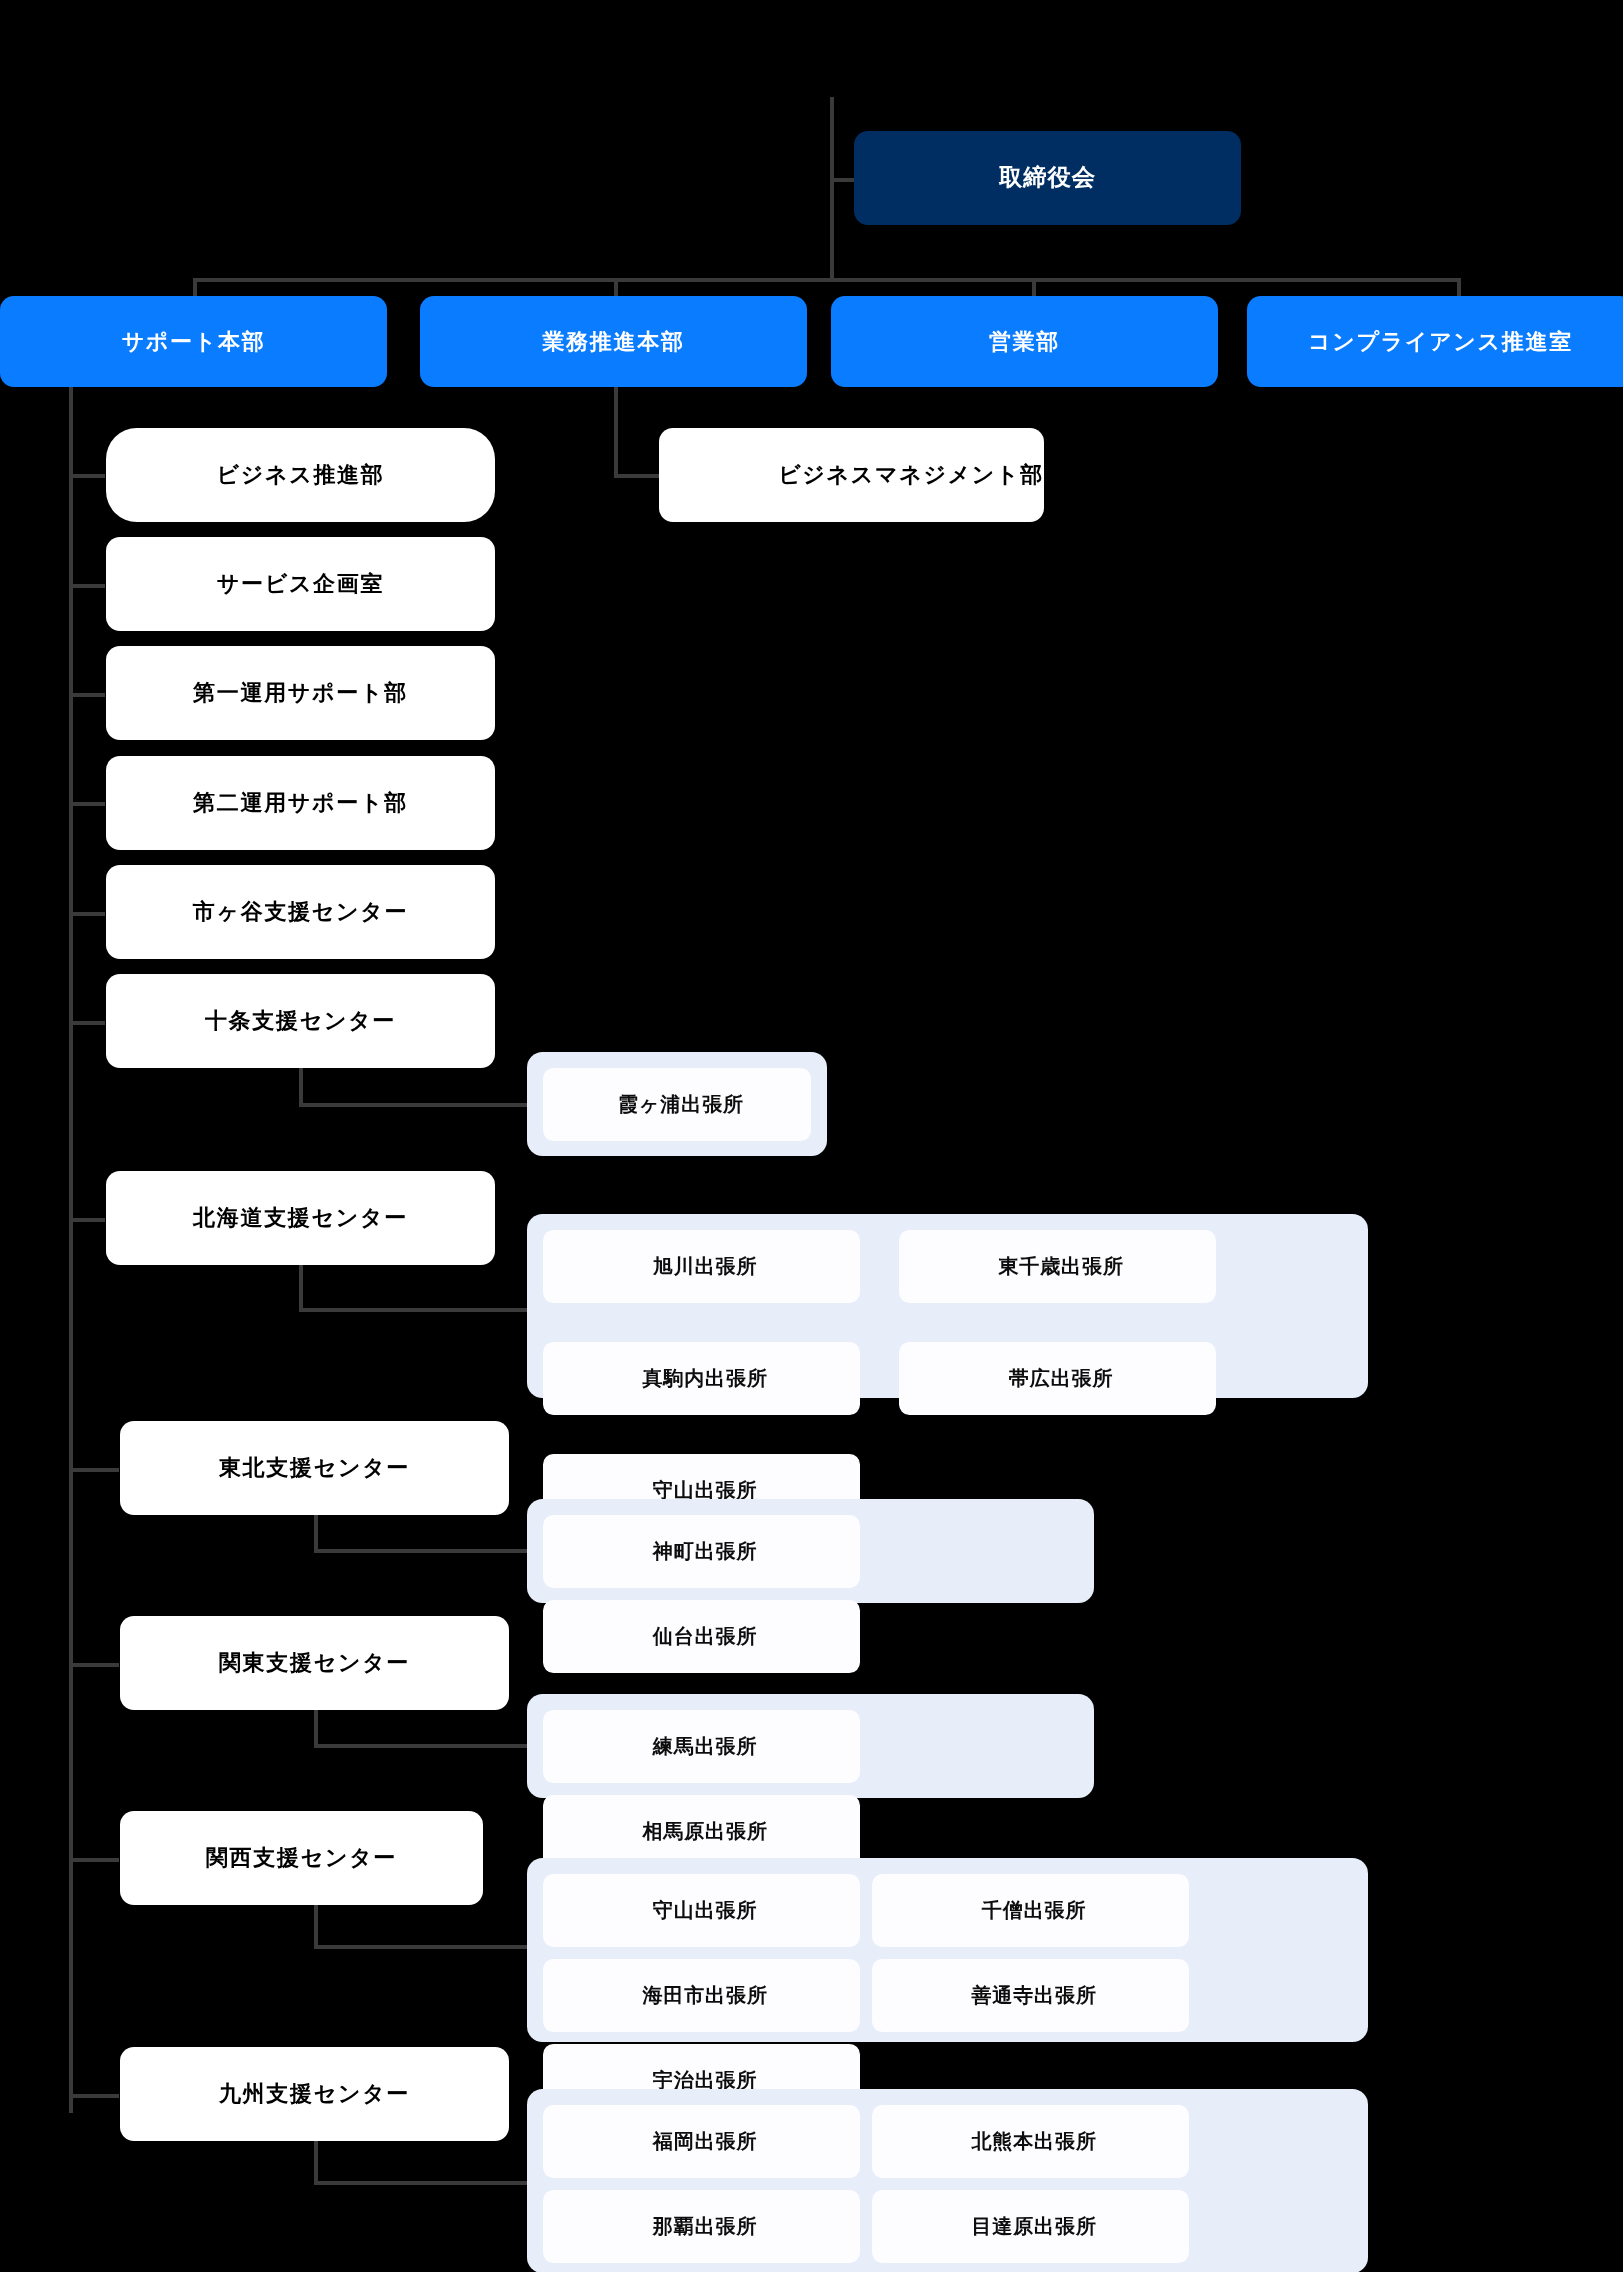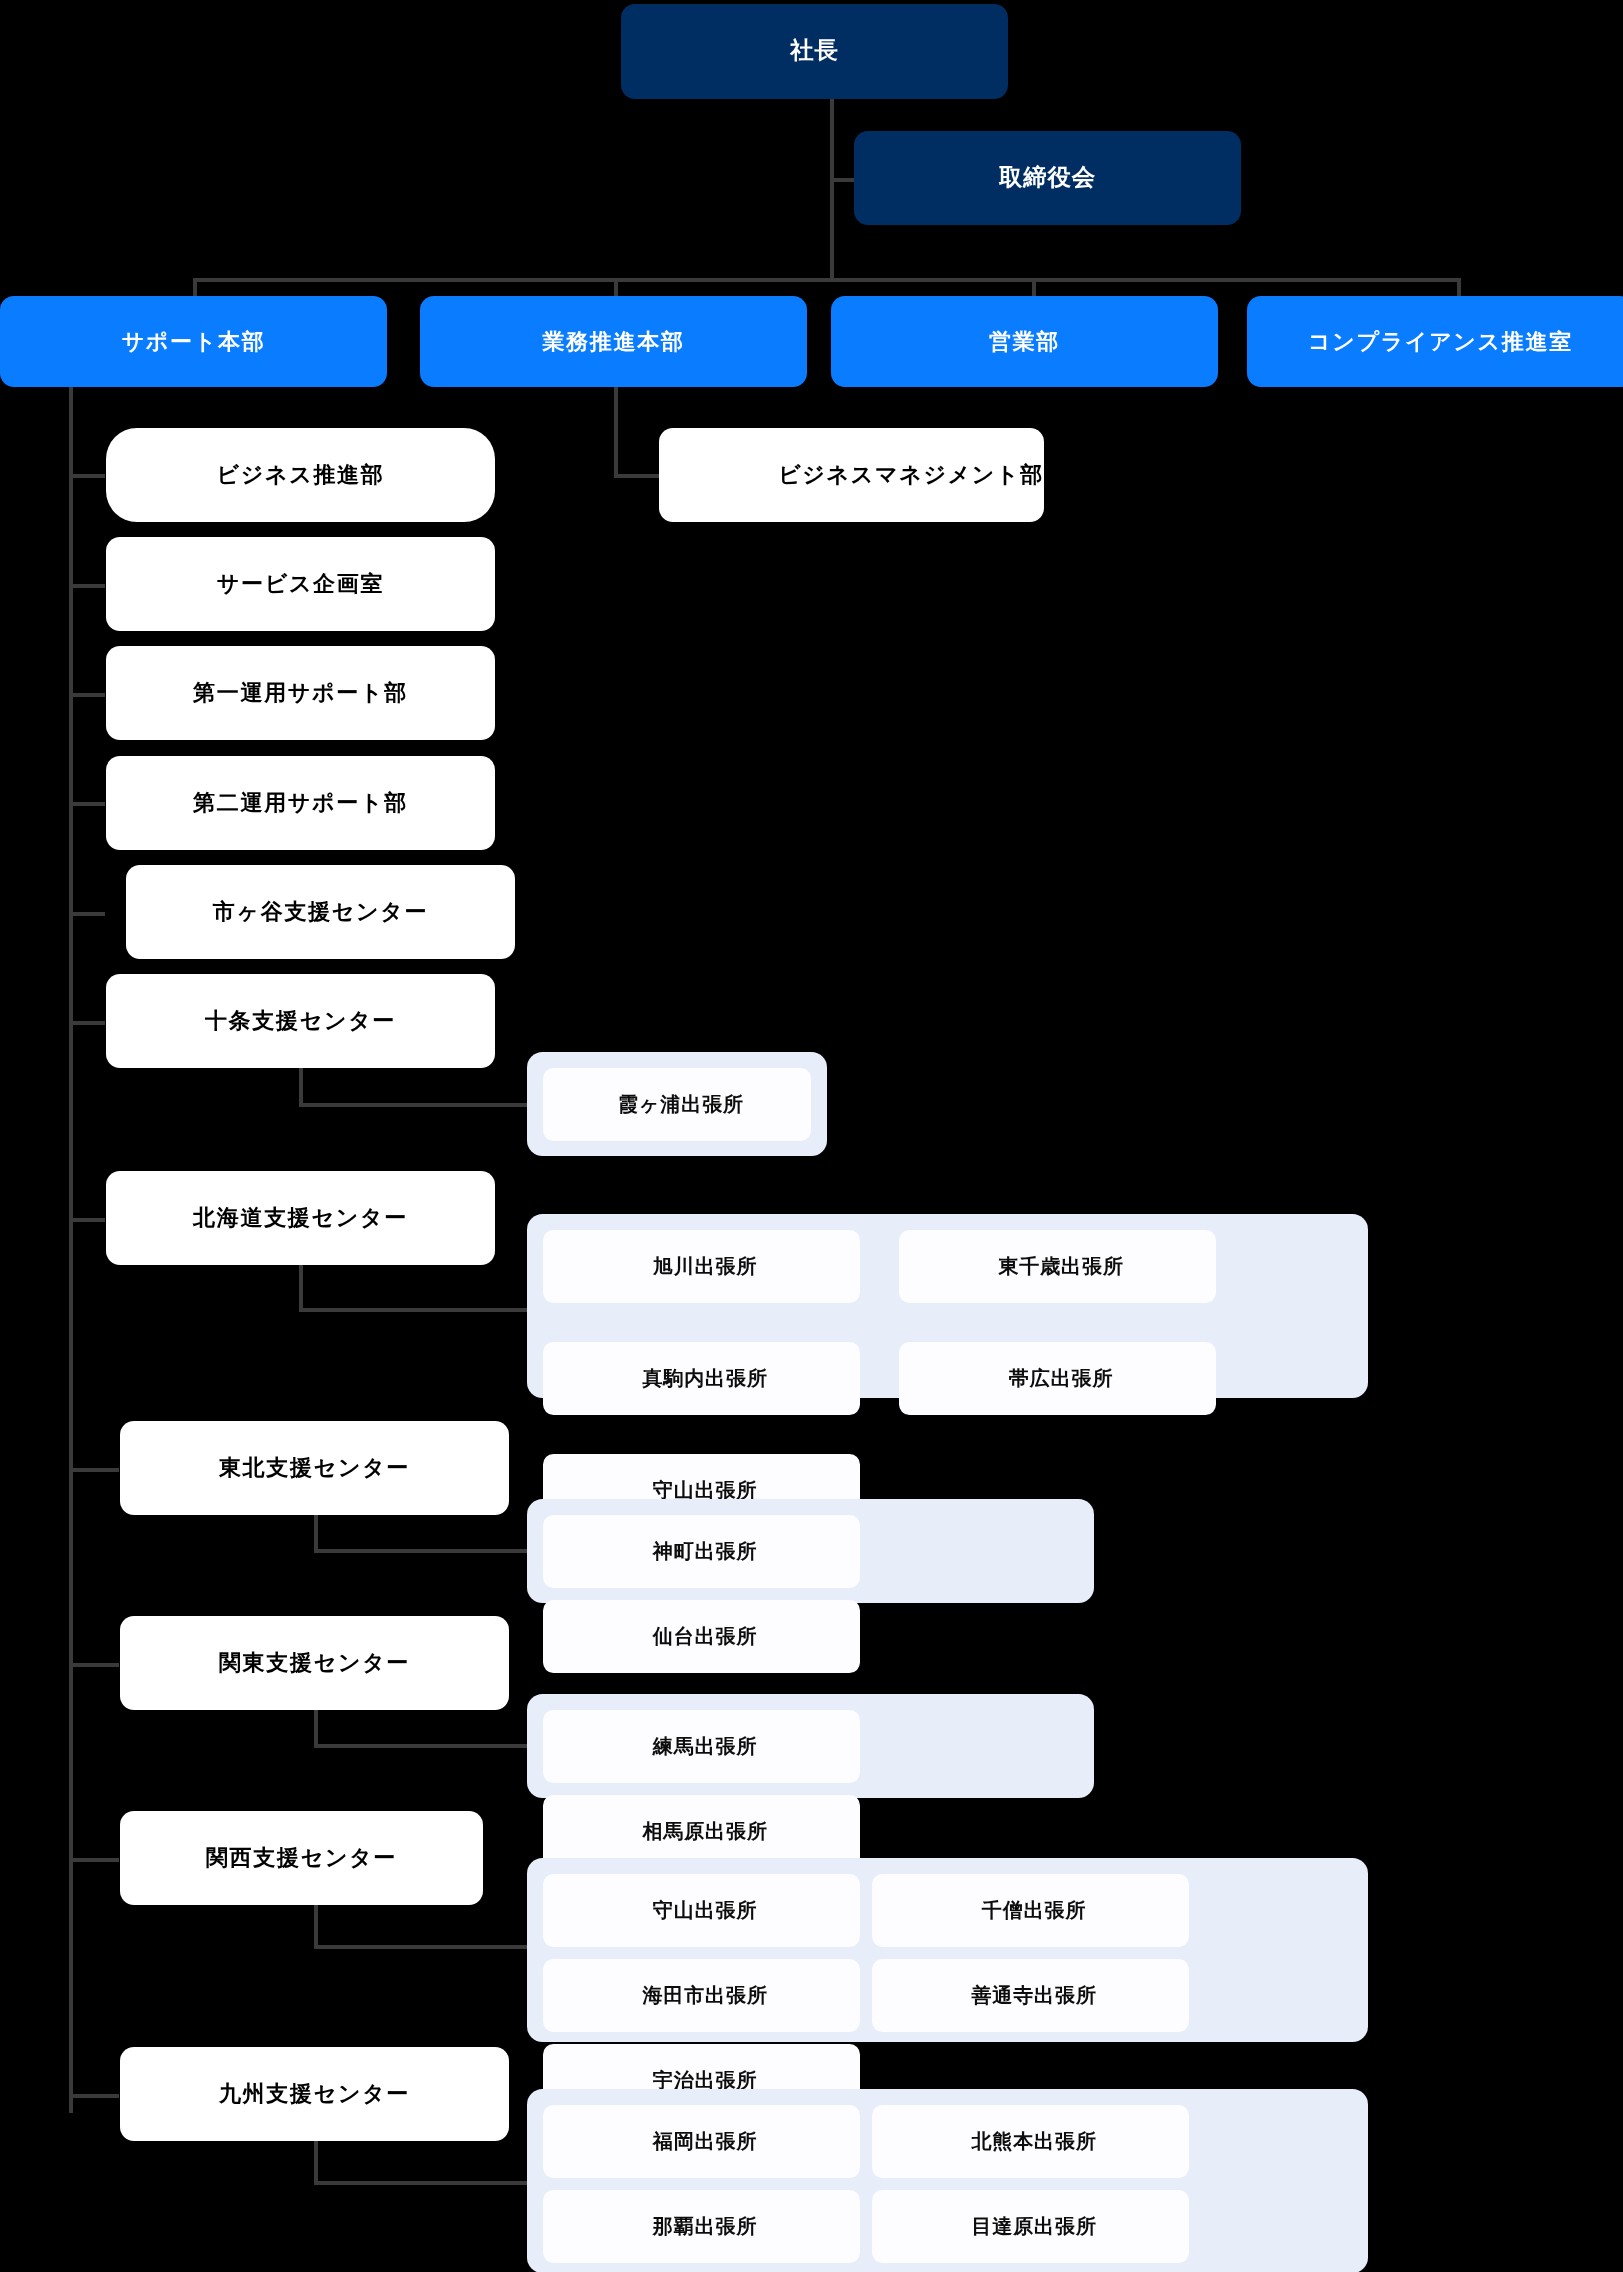--- a/index.html
+++ b/index.html
@@ -84,23 +84,20 @@
 
   <div class="ln v" style="left:314px;top:1699px;height:49px;"></div>
   <div class="ln h" style="left:314px;top:1744px;width:215px;"></div>
 
   <div class="ln v" style="left:314px;top:1894px;height:54px;"></div>
   <div class="ln h" style="left:314px;top:1945px;width:215px;"></div>
 
   <div class="ln v" style="left:314px;top:2130px;height:54px;"></div>
   <div class="ln h" style="left:314px;top:2181px;width:215px;"></div>
 
-  <div class="node navy" style="left:621px;top:3.5px;width:387px;height:95px;">
-    <span>社長</span>
-  </div>
 
   <div class="node navy" style="left:854px;top:131px;width:387px;height:94px;">
     <span>取締役会</span>
   </div>
 
   <div class="node blue" style="left:0px;top:296px;width:387px;height:91px;">
     <span>サポート本部</span>
   </div>
   <div class="node blue" style="left:420px;top:296px;width:387px;height:91px;">
     <span>業務推進本部</span>
@@ -121,21 +118,21 @@
   </div>
   <div class="node white" style="left:106px;top:537px;width:389px;height:94px;">
     <span>サービス企画室</span>
   </div>
   <div class="node white" style="left:106px;top:646px;width:389px;height:94px;">
     <span>第一運用サポート部</span>
   </div>
   <div class="node white" style="left:106px;top:756px;width:389px;height:94px;">
     <span>第二運用サポート部</span>
   </div>
-  <div class="node white" style="left:106px;top:865px;width:389px;height:94px;margin-left:20px;">
+  <div class="node white" style="left:106px;top:865px;width:389px;height:94px;">
     <span>市ヶ谷支援センター</span>
   </div>
   <div class="node white" style="left:106px;top:974px;width:389px;height:94px;">
     <span>十条支援センター</span>
   </div>
   <div class="node white" style="left:106px;top:1171px;width:389px;height:94px;">
     <span>北海道支援センター</span>
   </div>
   <div class="node white" style="left:120px;top:1421px;width:389px;height:94px;">
     <span>東北支援センター</span>

